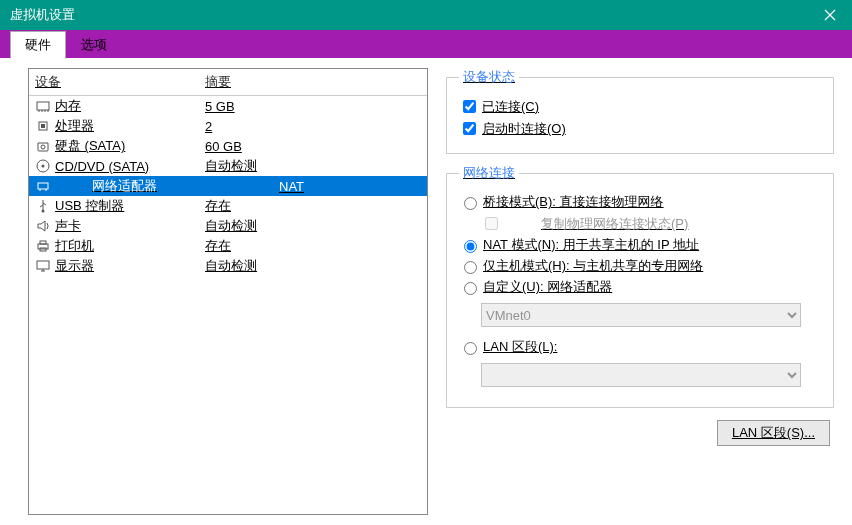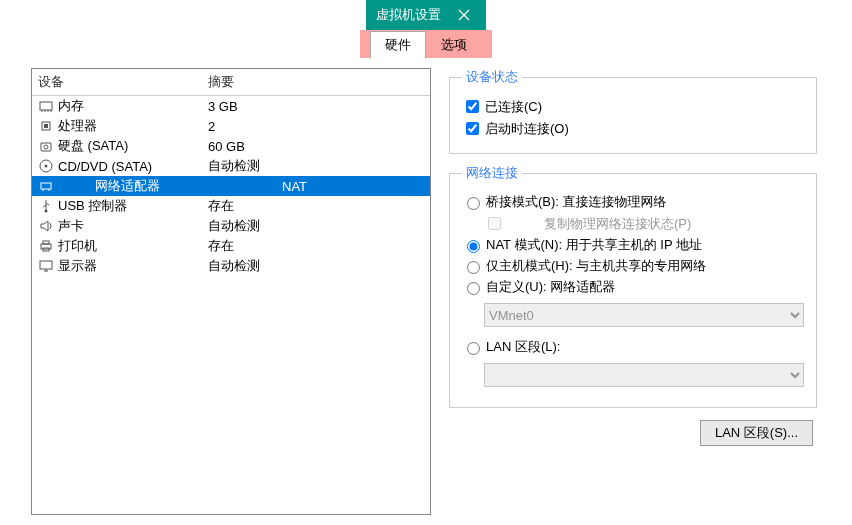--- a/index.html
+++ b/index.html
@@ -1,25 +1,25 @@
 <!DOCTYPE html>
 <html><head>
 <meta charset="utf-8">
 <style>
   * { box-sizing: border-box; font-family: "Microsoft YaHei", "Segoe UI", sans-serif; font-size: 13px; }
   body { margin: 0; background: #f0f0f0; }
-  .window { width: 852px; height: 525px; background: #fff; display: flex; flex-direction: column; align-items: center; }
+  .window { width: 852px; height: 525px; background: #fff; display: flex; flex-direction: column; }
   .titlebar { height: 30px; background: #009688; color: #fff; display: flex; align-items: center; padding: 0 10px; }
   .titlebar-title { flex: 1; font-size: 13px; }
   .close-btn { width: 45px; height: 30px; display: flex; align-items: center; justify-content: center; cursor: pointer; margin-right:-10px; }
   .close-btn svg { stroke:#fff; }
-  .tabstrip { display: flex; align-items: flex-end; padding: 0 10px; background:#fca5a5; height:28px; border-bottom:none; }
+  .tabstrip { display: flex; align-items: flex-end; padding: 0 10px; background:#a21caf; height:28px; border-bottom:none; }
   .tab { padding: 4px 14px; border: 1px solid transparent; cursor: pointer; position:relative; top:1px;}
   .tab.active { border: 1px solid #aaa; border-bottom: 1px solid #fff; background: #fff; }
-  .content { flex: 1; display: flex; padding: 10px 14px 10px 14px; gap: 14px; }
+  .content { flex: 1; display: flex; padding: 10px 14px 10px 28px; gap: 14px; text-decoration: underline; }
   .left-panel { width: 400px; border: 1px solid #888; background: #fff; display:flex; flex-direction:column; }
   .list-header { display:flex; border-bottom:1px solid #ccc; padding:4px 6px; font-weight:normal; color:#333;}
   .col-device { width: 170px; }
   .col-summary { flex:1; }
   .list-body { flex:1; overflow:auto; }
   .list-row { display:flex; align-items:center; padding:1px 6px; cursor:pointer; }
   .list-row.selected { background:#0078d7; color:#fff;gap:37px; }
   .dev-icon { width:16px; height:16px; margin-right:4px; display:inline-flex; align-items:center; justify-content:center; flex-shrink:0;}
   .dev-icon svg{ display:block; }
   .dev-name { width:150px; white-space:nowrap; }
@@ -65,21 +65,21 @@
             <span class="dev-icon">
               <svg width="14" height="14">
                 <rect x="1" y="3" width="12" height="8" fill="none" stroke="#555"></rect>
                 <line x1="3" y1="11" x2="3" y2="13" stroke="#555"></line>
                 <line x1="6" y1="11" x2="6" y2="13" stroke="#555"></line>
                 <line x1="9" y1="11" x2="9" y2="13" stroke="#555"></line>
                 <line x1="12" y1="11" x2="12" y2="13" stroke="#555"></line>
               </svg>
             </span>
             <span class="dev-name">内存</span>
-            <span class="dev-summary">3 GB</span>
+            <span class="dev-summary">5 GB</span>
           </div>
           <div class="list-row">
             <span class="dev-icon">
               <svg width="14" height="14">
                 <rect x="3" y="3" width="8" height="8" fill="none" stroke="#555"></rect>
                 <rect x="5" y="5" width="4" height="4" fill="#555"></rect>
               </svg>
             </span>
             <span class="dev-name">处理器</span>
             <span class="dev-summary">2</span>

